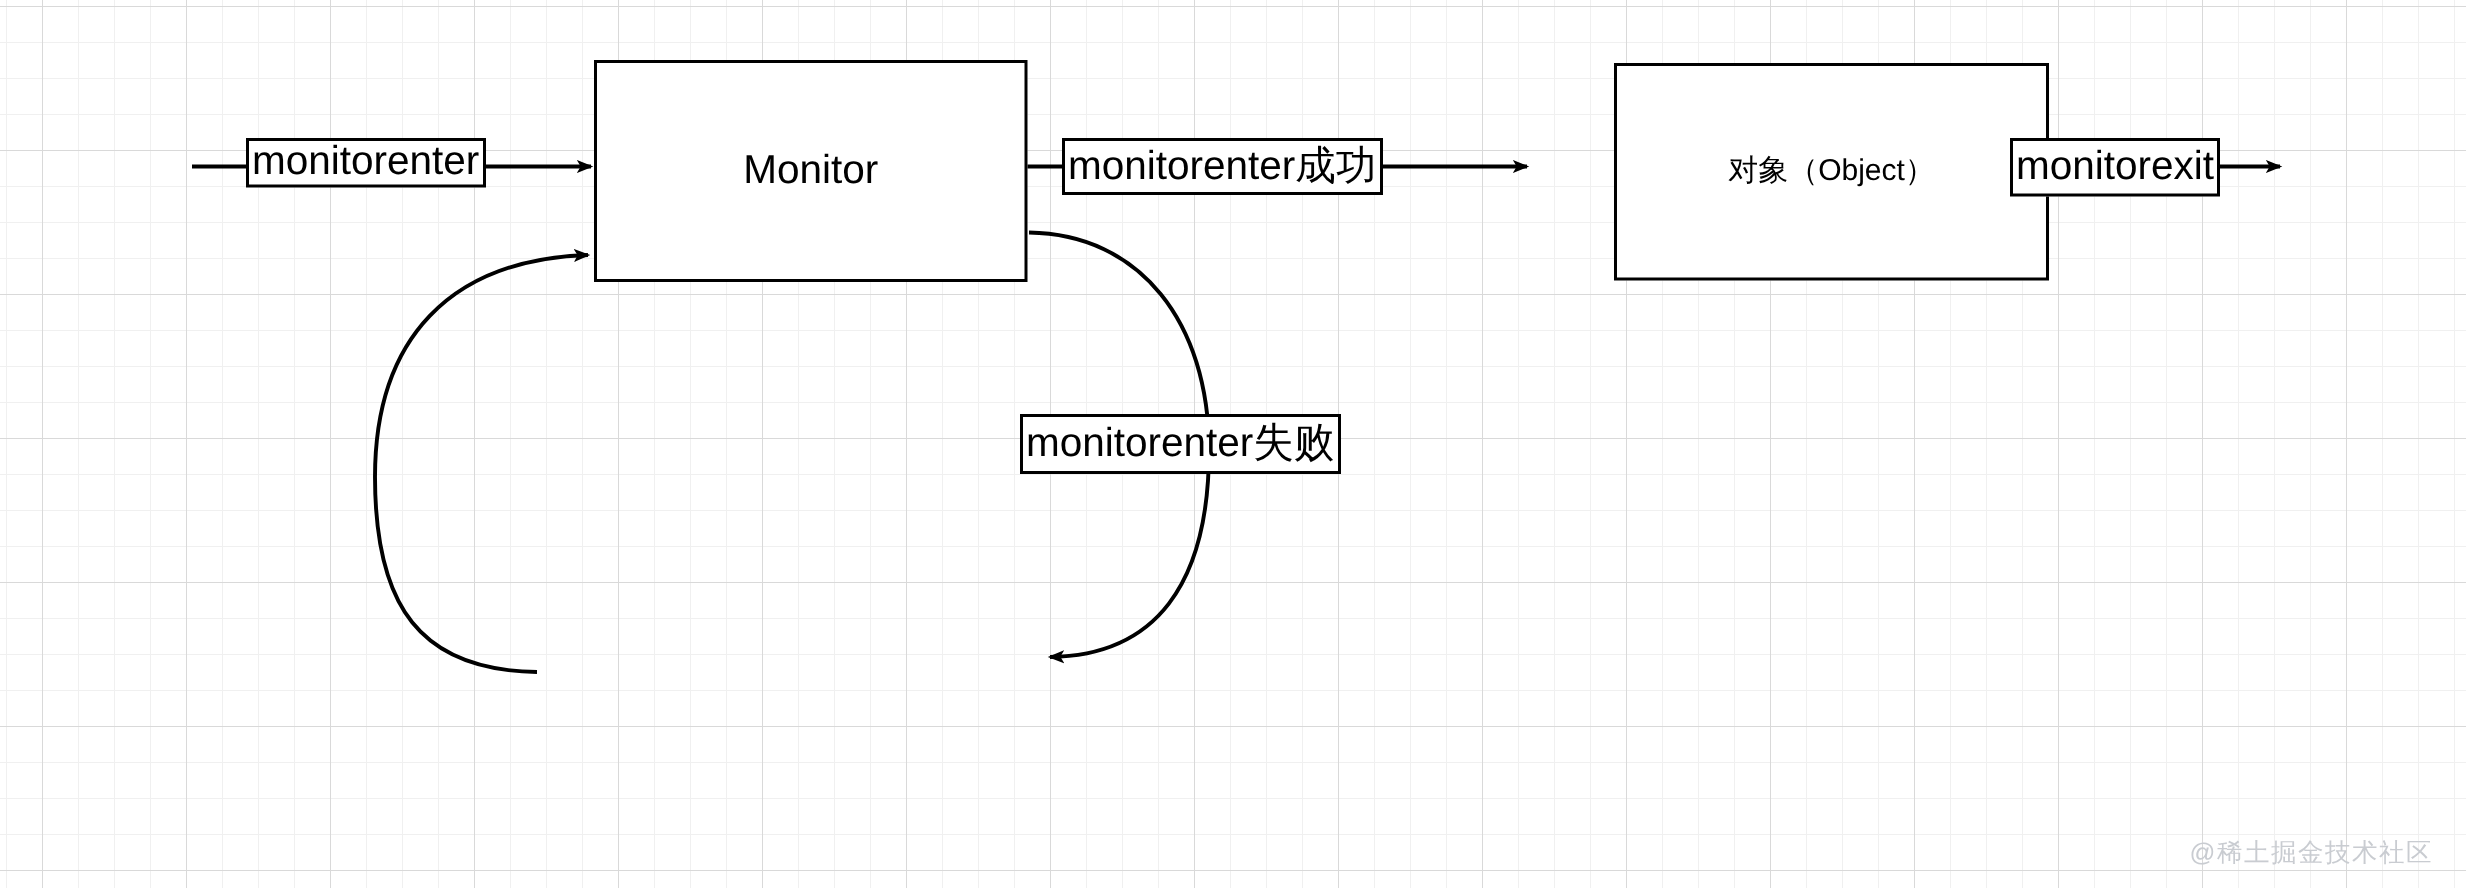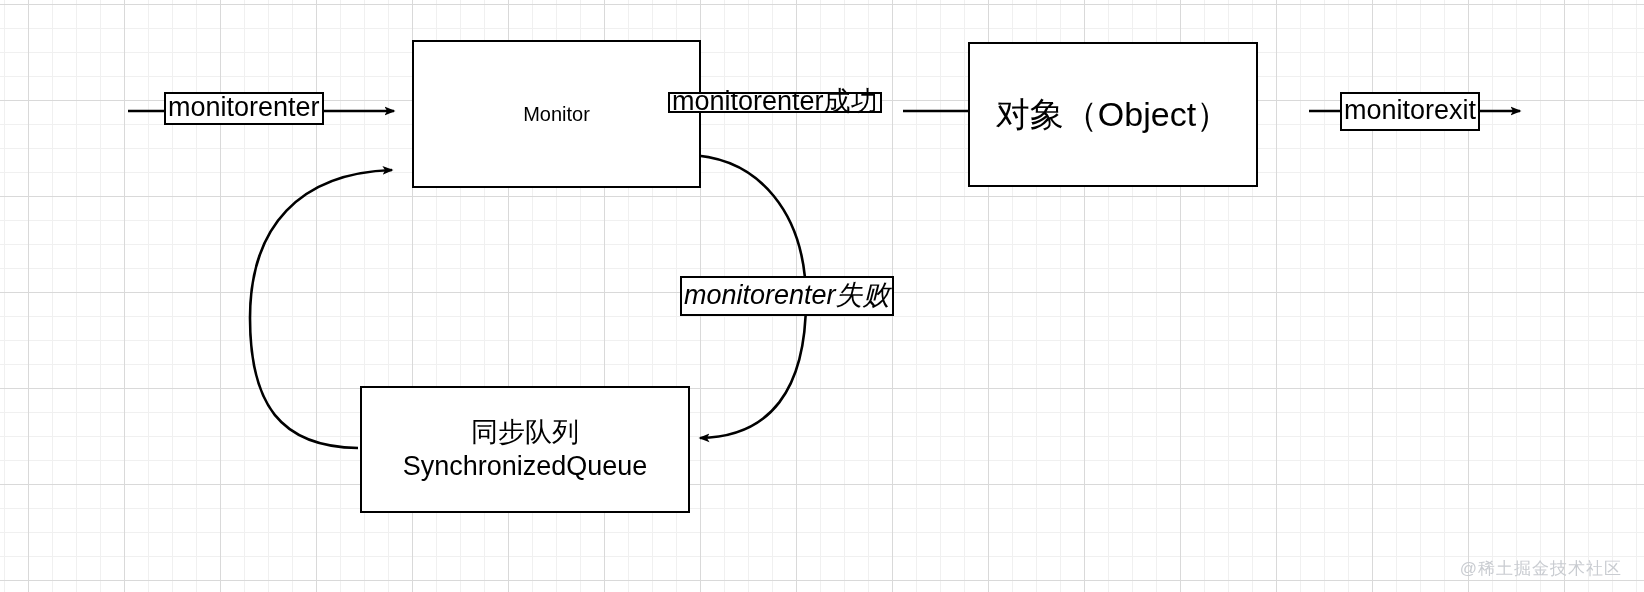--- a/index.html
+++ b/index.html
@@ -44,43 +44,43 @@
     align-items: center;
     justify-content: center;
     text-align: center;
     color: #000000;
     line-height: 1.25;
   }
   .node-label {
     display: block;
     white-space: pre-line;
   }
-  #node-monitor { left: 412px; top: 40px; width: 289px; height: 148px; font-size: 20px; }
-  #node-object  { left: 968px; top: 42px; width: 290px; height: 145px; font-size: 34px; }
+  #node-monitor { left: 396px; top: 40px; width: 289px; height: 148px; font-size: 27px; }
+  #node-object  { left: 1076px; top: 42px; width: 290px; height: 145px; font-size: 20px; }
   #node-queue   { left: 360px; top: 386px; width: 330px; height: 127px; font-size: 27px; }
 
   .edge-label {
     position: absolute;
     background: #ffffff;
     border: 2px solid #000000;
     box-sizing: border-box;
     display: flex;
     align-items: center;
     justify-content: center;
     color: #000000;
     font-size: 27px;
     white-space: nowrap;
     padding: 1px 2px 3px 2px;
     line-height: 1;
   }
   #label-monitorenter      { left: 164px; top: 92px; height: 33px; }
-  #label-enter-success     { left: 668px; top: 92px; height: 21px; }
+  #label-enter-success     { left: 708px; top: 92px; height: 38px; }
   #label-monitorexit       { left: 1340px; top: 92px; height: 39px; text-align: center; }
   #label-exit-notify       { left: 56px; top: 254px; height: 40px; }
-  #label-enter-fail        { left: 680px; top: 276px; height: 40px; font-style: italic; }
+  #label-enter-fail        { left: 680px; top: 276px; height: 40px; }
 
   #watermark {
     position: absolute;
     right: 22px;
     bottom: 12px;
     font-size: 17px;
     color: #c9ccd1;
     letter-spacing: 1px;
     user-select: none;
     margin-top: 12px;
@@ -116,24 +116,20 @@
   </svg>
 
   <div class="node-box" id="node-monitor">
     <span class="node-label">Monitor</span>
   </div>
 
   <div class="node-box" id="node-object">
     <span class="node-label">对象（Object）</span>
   </div>
 
-  <div class="node-box" id="node-queue">
-    <span class="node-label">同步队列
-SynchronizedQueue</span>
-  </div>
 
   <div class="edge-label" id="label-monitorenter">monitorenter</div>
 
   <div class="edge-label" id="label-enter-success">monitorenter成功</div>
 
   <div class="edge-label" id="label-monitorexit">monitorexit</div>
 
 
   <div class="edge-label" id="label-enter-fail">monitorenter失败</div>
 

